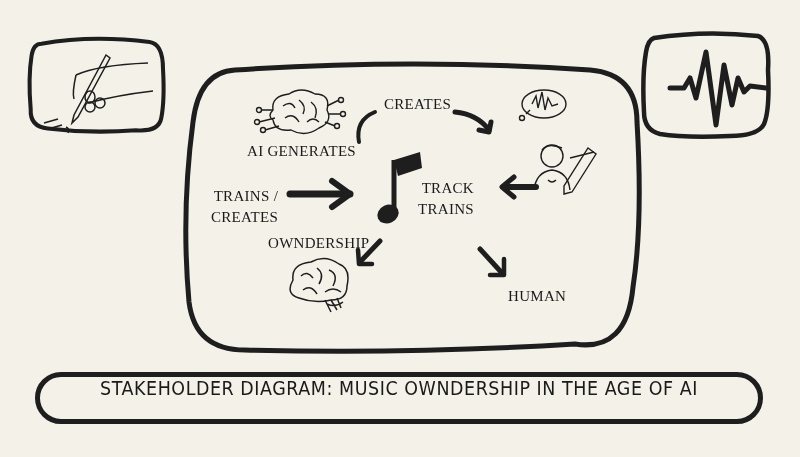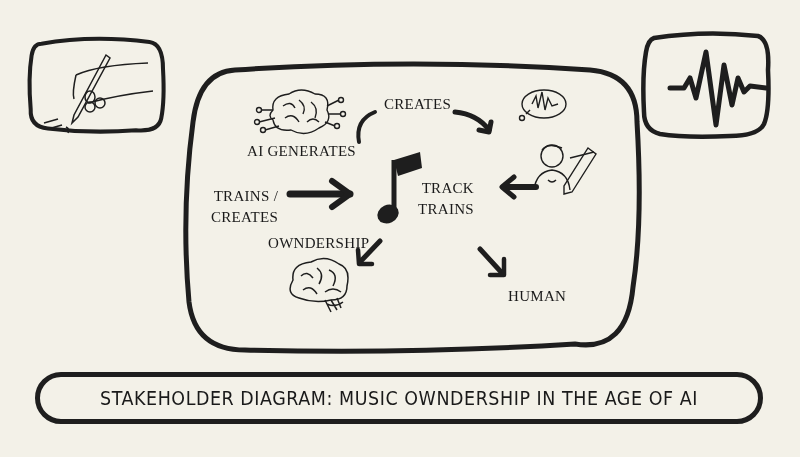--- a/index.html
+++ b/index.html
@@ -17,21 +17,21 @@
     letter-spacing: 0.3px;
     color: #1a1a1a;
     line-height: 19px;
     white-space: nowrap;
     text-align: right;
   }
   .label.two { line-height: 21px; }
   .title-box {
     position: absolute; left: 35px; top: 372px; width: 728px; height: 52px;
     border: 5px solid #1e1e1e; border-radius: 28px; box-sizing: border-box;
-    display: flex; align-items: center; justify-content: center;
+    display: flex; align-items: flex-start; justify-content: center;
   }
   .title-text {
     font-family: "DejaVu Sans", sans-serif;
     font-size: 19px; letter-spacing: 0.6px; color: #1a1a1a;
     transform: scaleX(0.92);
   }
   svg { position: absolute; overflow: visible; }
 </style>
 </head>
 <body>

